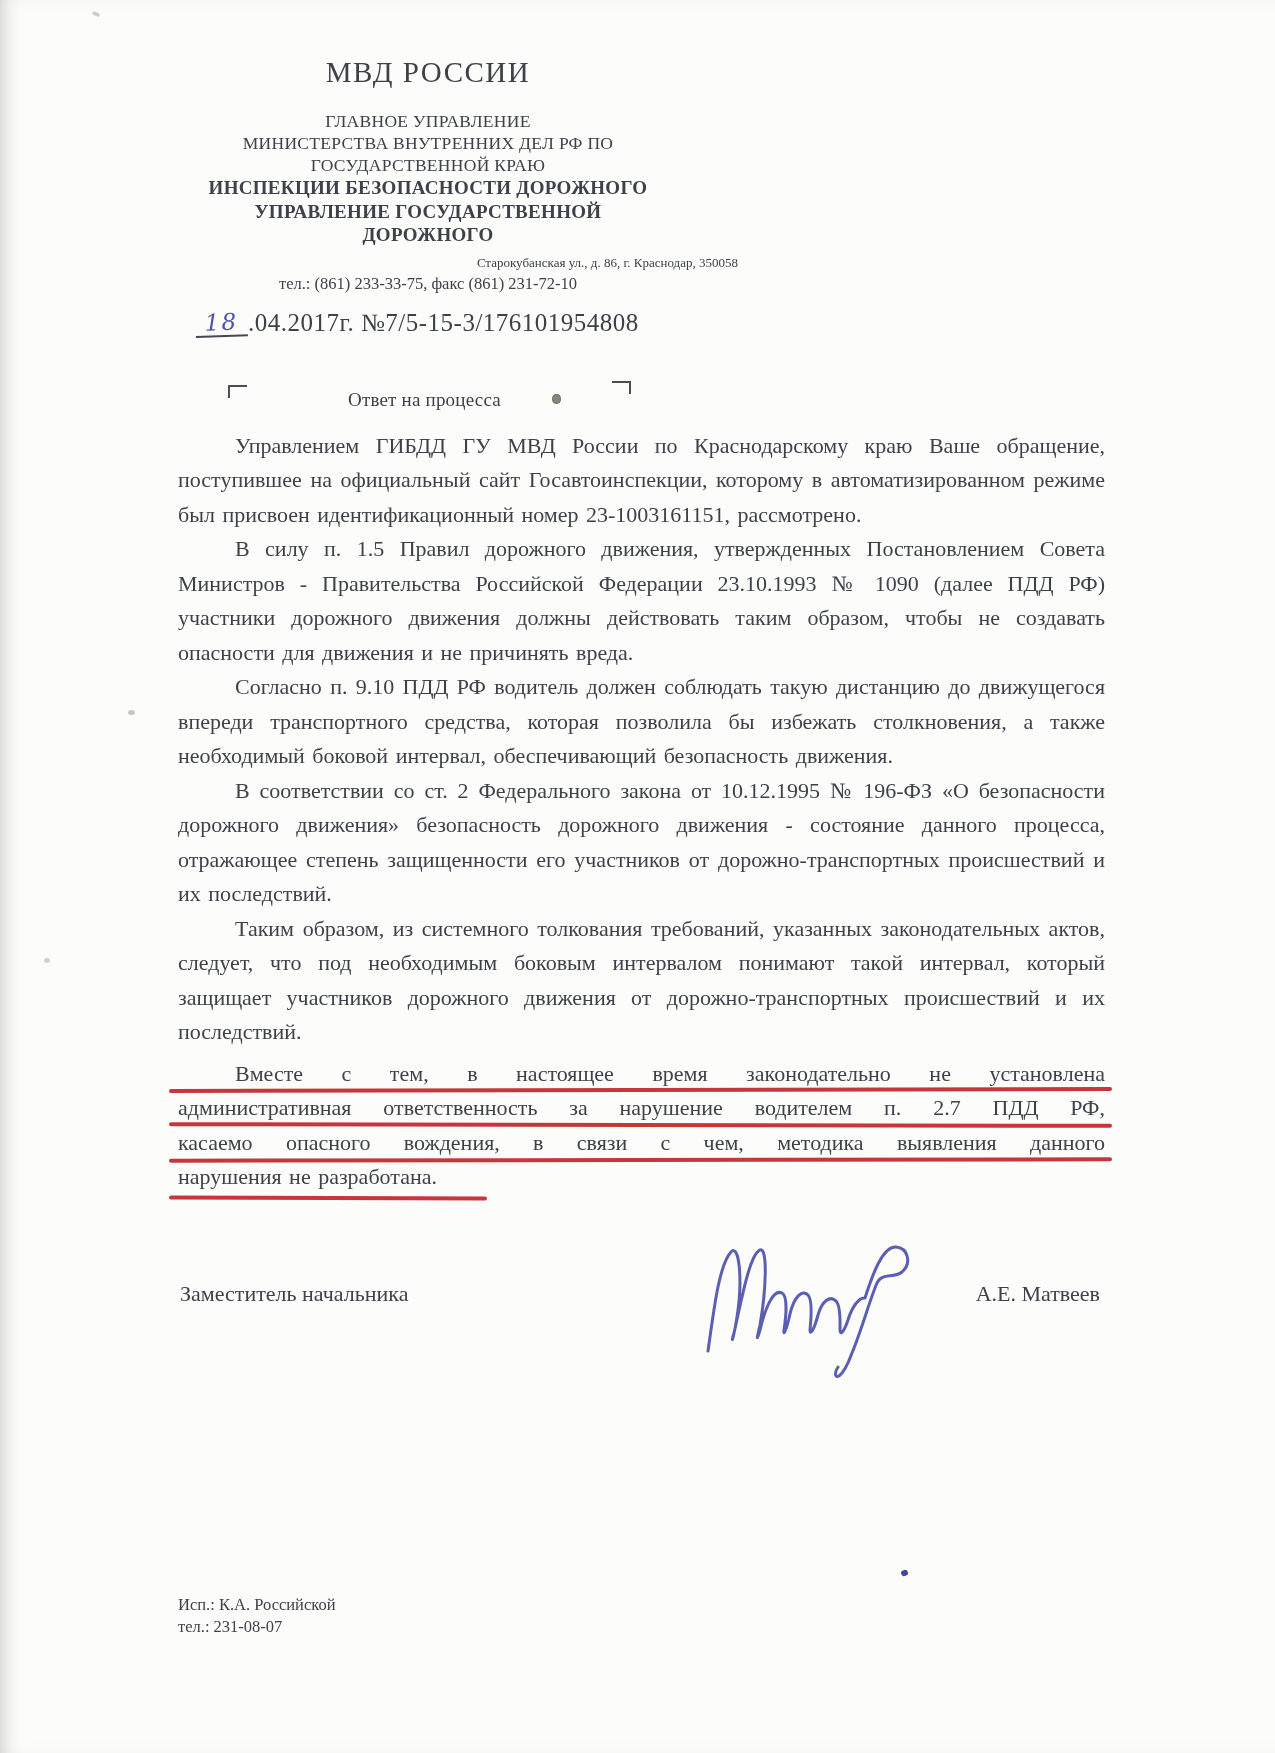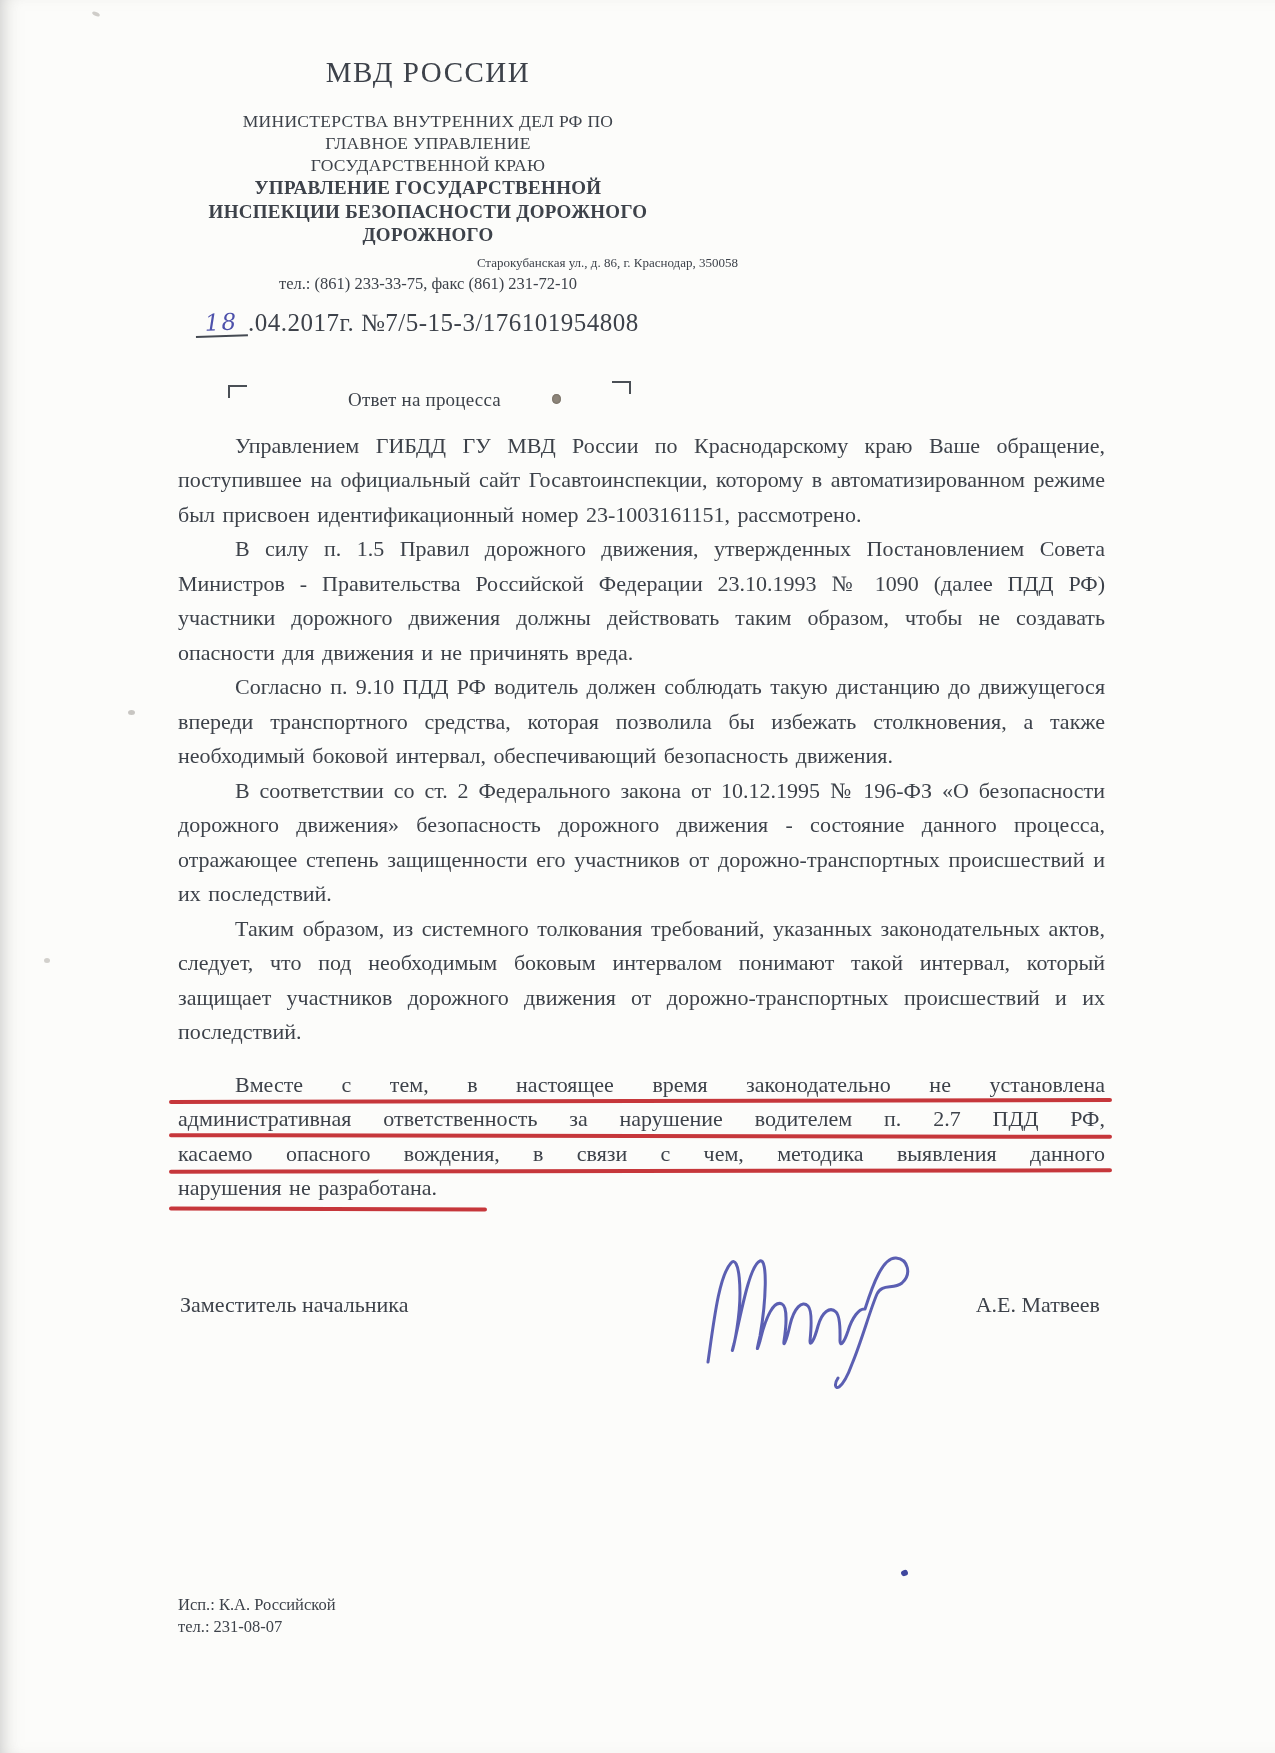--- a/index.html
+++ b/index.html
@@ -31,21 +31,21 @@
   .ref-text{letter-spacing:.5px;}
   
   .subject-row{position:relative;height:30px;margin-top:40px;}
   .corner{position:absolute;width:17px;height:11px;border-top:2px solid #4a4f55;}
   .corner-left{left:228px;top:0;border-left:2px solid #4a4f55;}
   .corner-right{left:612px;top:-4px;border-right:2px solid #4a4f55;}
   .subject{position:absolute;left:348px;top:4px;font-size:19px;letter-spacing:.2px;}
   
   .body{margin:14px 170px 0 178px;text-align:justify;font-size:22px;line-height:34.5px;word-spacing:2px;}
   .body p{margin:0;text-indent:57px;}
-  .u-para{margin-top:18px;}
+  .u-para{margin-top:7px;}
   .u-line{position:relative;text-align:justify;text-align-last:justify;}
   .u-line:first-child{text-indent:57px;}
   .u-line::after{
     content:"";position:absolute;left:-9px;right:-7px;bottom:0px;height:3.5px;
     background:#c6373b;border-radius:2px;
   }
   .u-line:nth-child(1)::after{transform:rotate(-0.12deg);}
   .u-line:nth-child(2)::after{transform:rotate(0.1deg);bottom:-1px;}
   .u-line:nth-child(3)::after{transform:rotate(-0.08deg);bottom:-1px;}
   .u-line.u-short{text-align-last:left;}
@@ -64,27 +64,27 @@
   .ink-dot{position:absolute;left:901px;top:1570px;width:7px;height:6px;border-radius:50%;background:#3f479e;transform:rotate(-18deg);}
 </style>
 </head>
 <body>
 
 <div class="page">
 
   <div class="letterhead">
     <div class="org">МВД РОССИИ</div>
     <div class="dept">
+      <div>ГЛАВНОЕ УПРАВЛЕНИЕ</div>
       <div>МИНИСТЕРСТВА ВНУТРЕННИХ ДЕЛ РФ ПО</div>
-      <div>ГЛАВНОЕ УПРАВЛЕНИЕ</div>
       <div>ГОСУДАРСТВЕННОЙ КРАЮ</div>
     </div>
     <div class="division">
+      <div>ИНСПЕКЦИИ БЕЗОПАСНОСТИ ДОРОЖНОГО</div>
       <div>УПРАВЛЕНИЕ ГОСУДАРСТВЕННОЙ</div>
-      <div>ИНСПЕКЦИИ БЕЗОПАСНОСТИ ДОРОЖНОГО</div>
       <div>ДОРОЖНОГО</div>
     </div>
     <div class="address">Старокубанская ул., д. 86, г. Краснодар, 350058</div>
     <div class="phone">тел.: (861) 233-33-75, факс (861) 231-72-10</div>
   </div>
 
   <div class="ref-row">
     <span class="hand-day">18</span><span class="ref-text">.04.2017г. №7/5-15-3/176101954808</span>
   </div>
 

